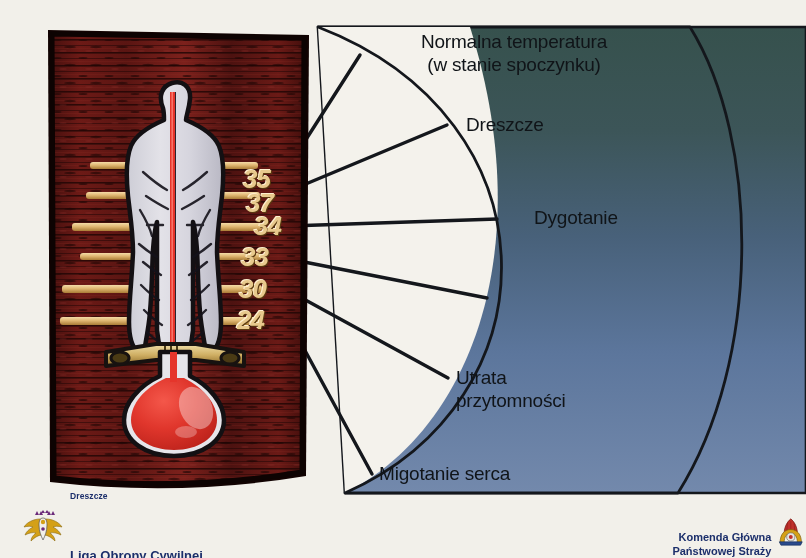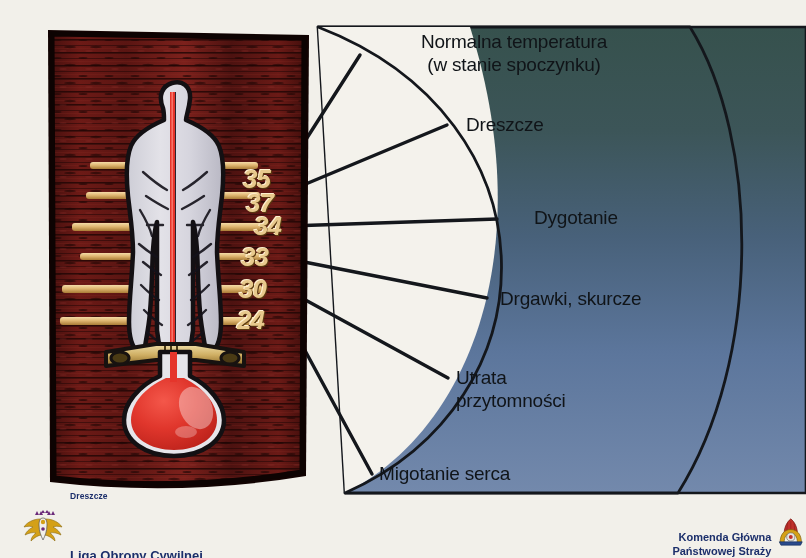--- a/index.html
+++ b/index.html
@@ -314,21 +314,20 @@
   <div class="scale-num" style="left:239px; top:274px;">30</div>
   <div class="scale-num" style="left:237px; top:305px;">24</div>
 
   <div class="fan-label" style="left:383px; top:30px; text-align:center; width:262px;">Normalna temperatura
 (w stanie spoczynku)</div>
 
   <div class="fan-label" style="left:466px; top:113px;">Dreszcze</div>
 
   <div class="fan-label" style="left:509px; top:206px;margin-left:25px;">Dygotanie</div>
 
-  <div class="fan-label" style="left:500px; top:287px;">Drgawki, skurcze</div>
 
   <div class="fan-label" style="left:456px; top:366px;">Utrata
 przytomności</div>
 
   <div class="fan-label" style="left:379px; top:462px;text-align:right;">Migotanie serca</div>
 
   <div class="logo-block" id="logo-left">
     <svg width="42" height="34" viewBox="0 0 42 34">
 
       <g fill="#6b2a7a">

